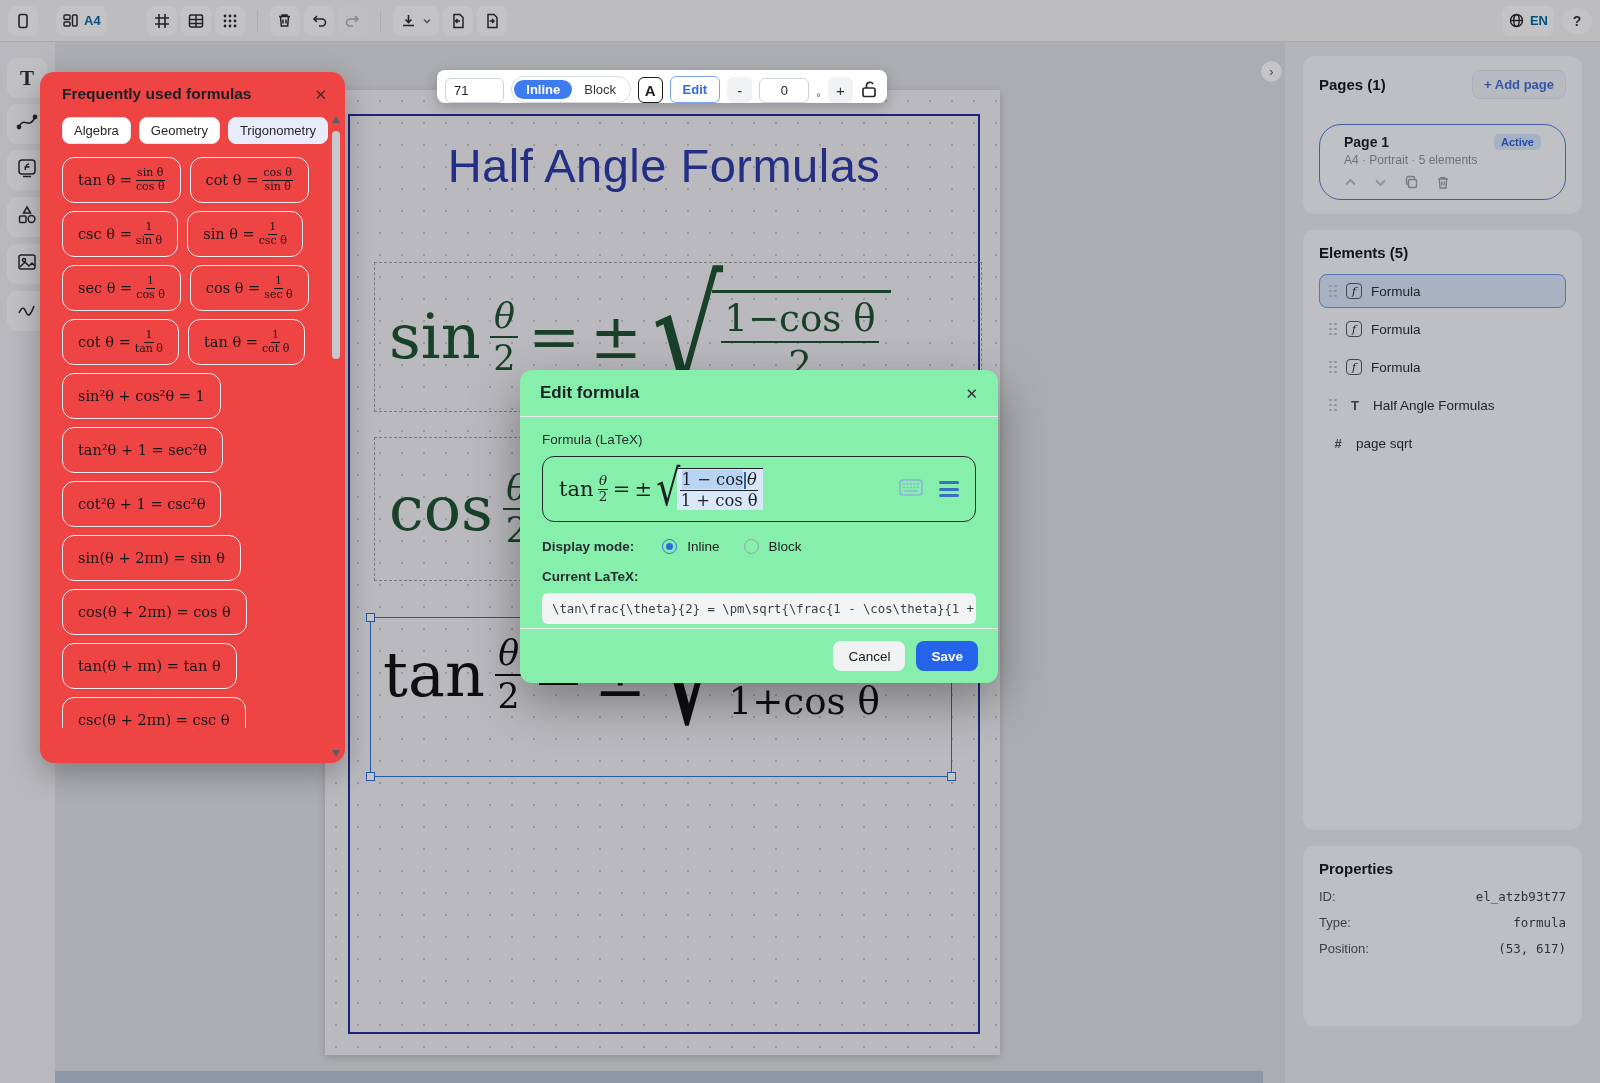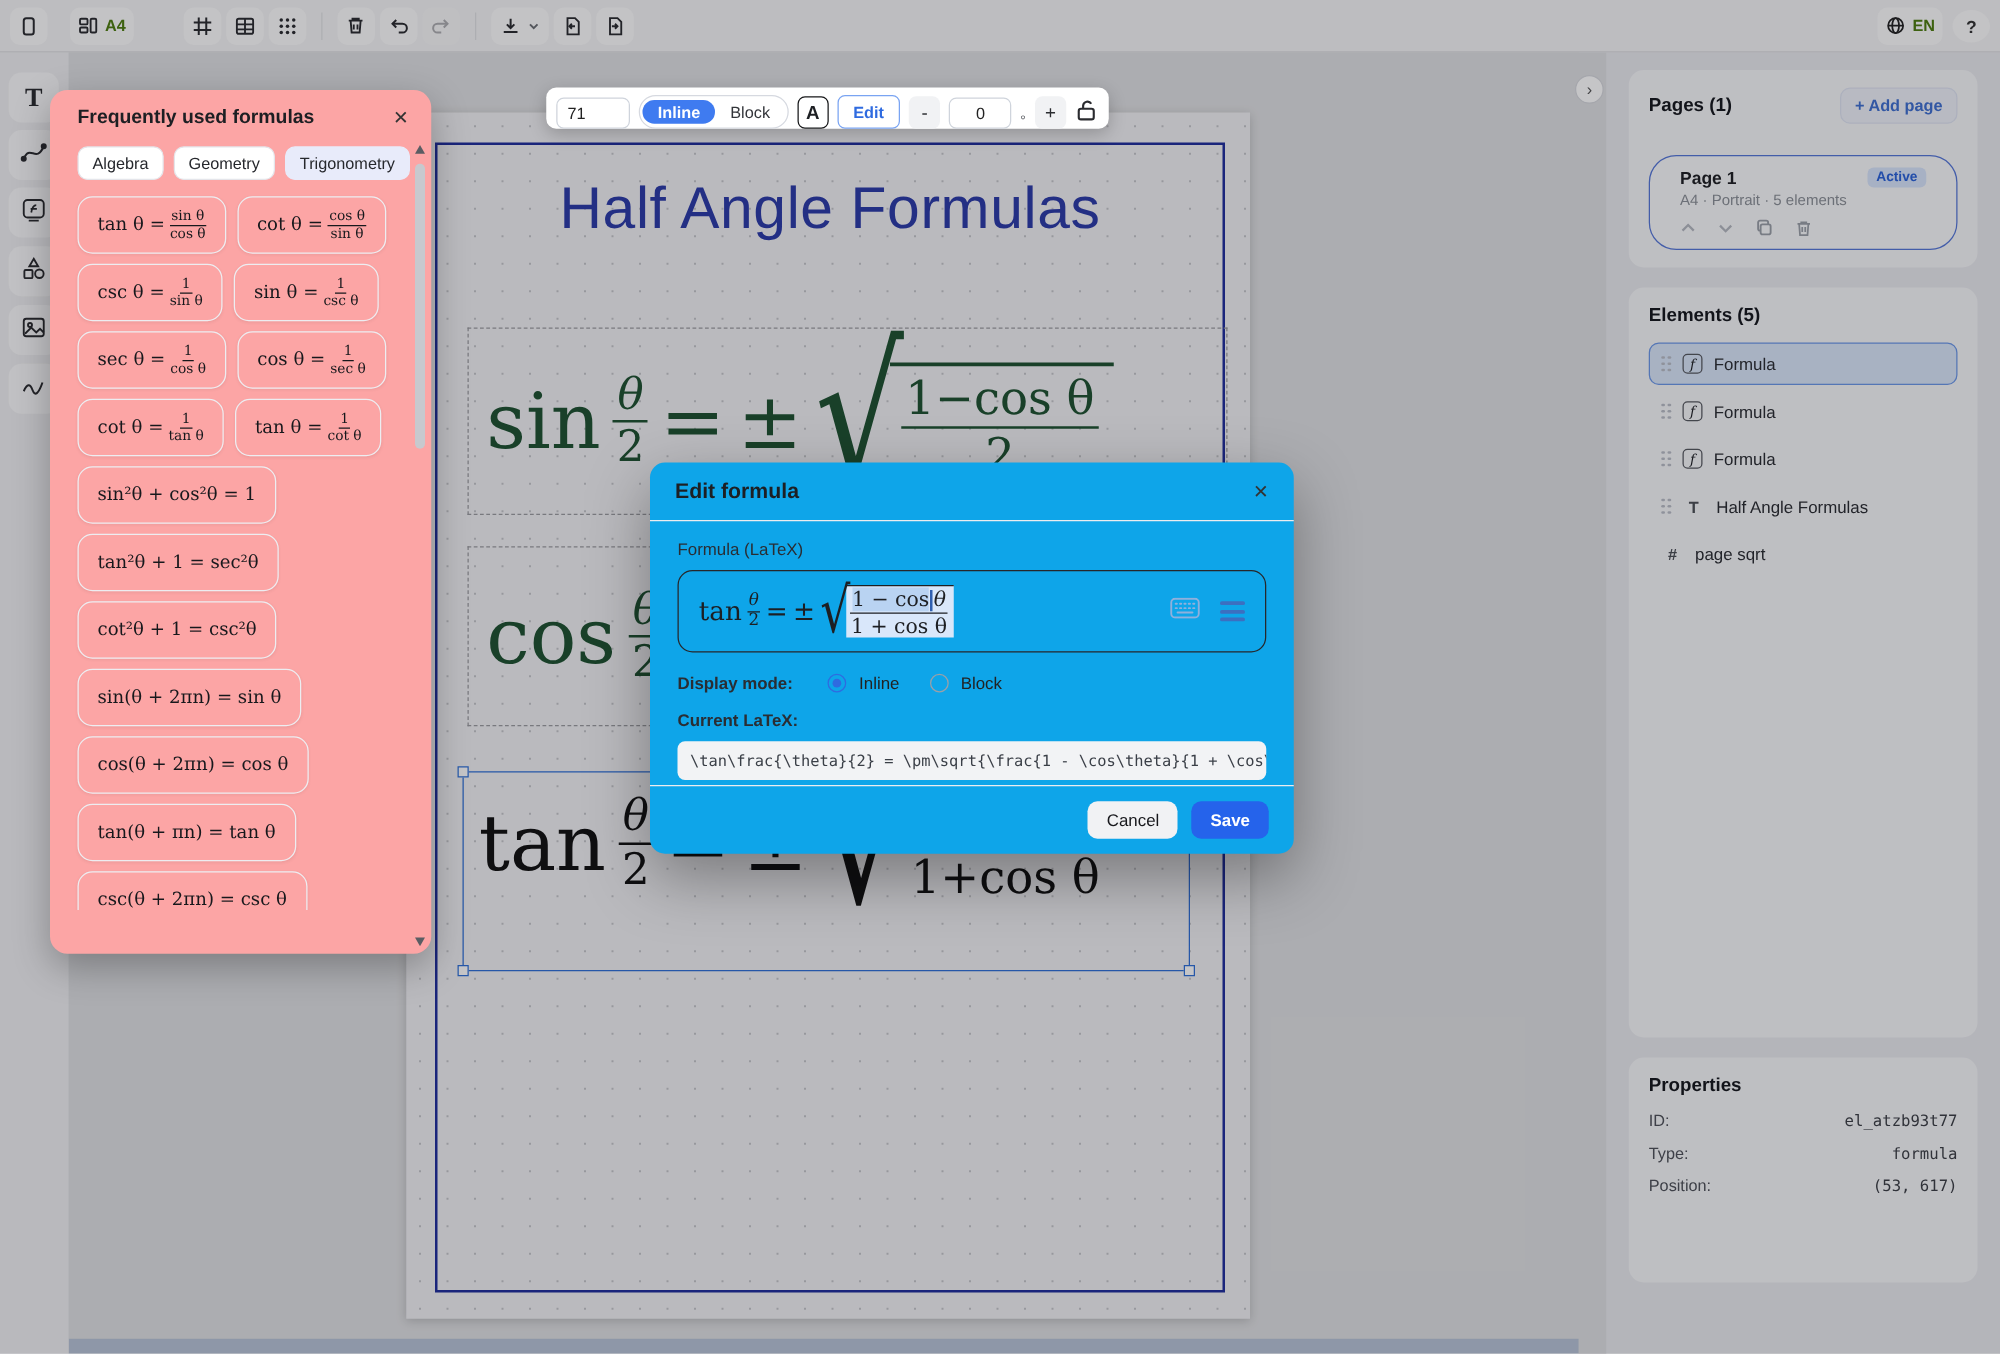--- a/index.html
+++ b/index.html
@@ -4,21 +4,21 @@
 <style>
   *{box-sizing:border-box;margin:0;padding:0}
   html,body{width:1600px;height:1083px;overflow:hidden}
   body{font-family:"Liberation Sans",sans-serif;background:#dfe0e2;position:relative;color:#1d1f23}
 
   
   .topbar{position:absolute;left:0;top:0;width:1600px;height:42px;background:#f5f5f6;border-bottom:1px solid #dcdddf;display:flex;align-items:center;padding:0 8px;gap:4px;z-index:1}
   .tb-btn{height:30px;min-width:30px;border-radius:8px;background:#fdfdfd;display:flex;align-items:center;justify-content:center;gap:5px;padding:0 6px;cursor:pointer}
   .tb-btn svg{display:block}
   .tb-sep{width:1px;height:22px;background:#e0e1e4;margin:0 8px}
-  .tb-label{font-size:13px;font-weight:700;color:#4d7c0f}
+  .tb-label{font-size:13px;font-weight:700;color:#0369a1}
   .tb-right{margin-left:auto;display:flex;align-items:center;gap:8px}
   .dim-btn{opacity:.35}
   .help-btn{width:26px;height:26px;border-radius:50%;font-size:14px;font-weight:700;color:#333}
 
   
   .leftbar{position:absolute;left:0;top:42px;width:55px;height:1041px;background:#f0f0f2;z-index:1}
   .lt-btn{position:absolute;left:7px;width:40px;height:40px;border-radius:10px;background:#fafafb;display:flex;align-items:center;justify-content:center;cursor:pointer;color:#2a2b2f}
   .lt-T{font-family:"Liberation Serif",serif;font-size:21px;font-weight:600}
 
   
@@ -71,21 +71,21 @@
   .el-label{font-size:13.5px;color:#2a2c31}
   .prop-rows{margin-top:12px}
   .prop-row{display:flex;justify-content:space-between;margin-bottom:11px}
   .prop-label{font-size:13px;color:#4e5158}
   .prop-value{font-family:"DejaVu Sans Mono",monospace;font-size:12.5px;color:#3c3f45}
 
   
   .dim{position:absolute;inset:0;background:rgba(12,14,20,.24);z-index:10}
 
   
-  .fpanel{position:absolute;left:40px;top:72px;width:305px;height:691px;background:#fca5a5;border-radius:14px;box-shadow:0 10px 30px rgba(0,0,0,.28);z-index:20;overflow:hidden}
+  .fpanel{position:absolute;left:40px;top:72px;width:305px;height:691px;background:#ef4444;border-radius:14px;box-shadow:0 10px 30px rgba(0,0,0,.28);z-index:20;overflow:hidden}
   .fp-head{display:flex;align-items:center;justify-content:space-between;padding:13px 18px 8px 22px}
   .fp-title{font-size:15.5px;font-weight:700}
   .x-btn{font-size:15px;color:#333;cursor:pointer;line-height:1}
   .fp-tabs{display:flex;gap:8px;padding:6px 0 0 22px}
   .tab{font-size:13px;color:#26282d;border:1px solid #e4e5ea;border-radius:8px;padding:5px 11px;cursor:pointer;background:#fff}
   .tab.active{background:#e8ebfa;border-color:#e8ebfa}
   .fp-list{padding:13px 26px 0 22px;overflow:hidden;height:584px}
   .f-row{display:flex;gap:9px;margin-bottom:8px}
   .f-btn{display:inline-flex;align-items:center;justify-content:center;gap:4px;height:46px;padding:0 15px;border:1px solid #ededf1;border-radius:12px;box-shadow:0 1px 2.5px rgba(0,0,0,.06);font-family:"DejaVu Serif",serif;font-size:14.5px;color:#17181c;cursor:pointer;white-space:nowrap}
   .f-btn .frac{font-size:.76em}
@@ -100,21 +100,21 @@
   .ft-input{height:25px;border:1px solid #cfd4dc;border-radius:6px;font-size:13px;color:#222;padding:0 8px;display:flex;align-items:center;background:#fff}
   .seg{display:flex;align-items:center;border:1px solid #d6d9e0;border-radius:15px;height:27px;padding:2px;gap:0}
   .seg-opt{font-size:13px;padding:2px 12px;border-radius:12px;color:#33353a;cursor:pointer}
   .seg-opt.on{background:#3f7bf0;color:#fff;font-weight:600}
   .ft-A{width:26px;height:26px;border:1.7px solid #17181a;border-radius:6px;display:flex;align-items:center;justify-content:center;font-size:15px;font-weight:800;cursor:pointer}
   .ft-edit{height:27px;border:1.5px solid #7aa4f2;border-radius:6px;color:#2f6be0;font-size:13px;font-weight:600;display:flex;align-items:center;padding:0 12px;cursor:pointer}
   .ft-sq{width:27px;height:26px;border-radius:6px;background:#f1f2f4;display:flex;align-items:center;justify-content:center;font-size:15px;color:#2b2d31;cursor:pointer}
   .ft-deg{font-size:11px;color:#55585e}
 
   
-  .modal{position:absolute;left:520px;top:370px;width:515px;background:#0ea5e9;border-radius:12px;box-shadow:0 18px 50px rgba(0,0,0,.35);z-index:30}
+  .modal{position:absolute;left:520px;top:370px;width:478px;background:#86efac;border-radius:12px;box-shadow:0 18px 50px rgba(0,0,0,.35);z-index:30}
   .m-header{display:flex;align-items:center;justify-content:space-between;padding:13px 20px;border-bottom:1px solid #ececef}
   .m-title{font-size:17px;font-weight:700}
   .m-body{padding:15px 22px 0}
   .m-label{font-size:13.5px;color:#2a2d33}
   .m-label.b{font-weight:700}
   .preview{margin-top:9px;height:66px;border:1.7px solid #26272b;border-radius:12px;display:flex;align-items:center;padding:0 16px;cursor:text}
   .pv-math{font-family:"DejaVu Serif",serif;font-size:21px;display:flex;align-items:center;gap:.2em;line-height:1}
   .pv-math .frac{font-size:.64em}
   .pv-math .sqrt .rad{background:#d9e7fa;padding:.12em .2em .05em .16em}
   .pv-math .sqrt .rad .frac{font-size:.78em}

